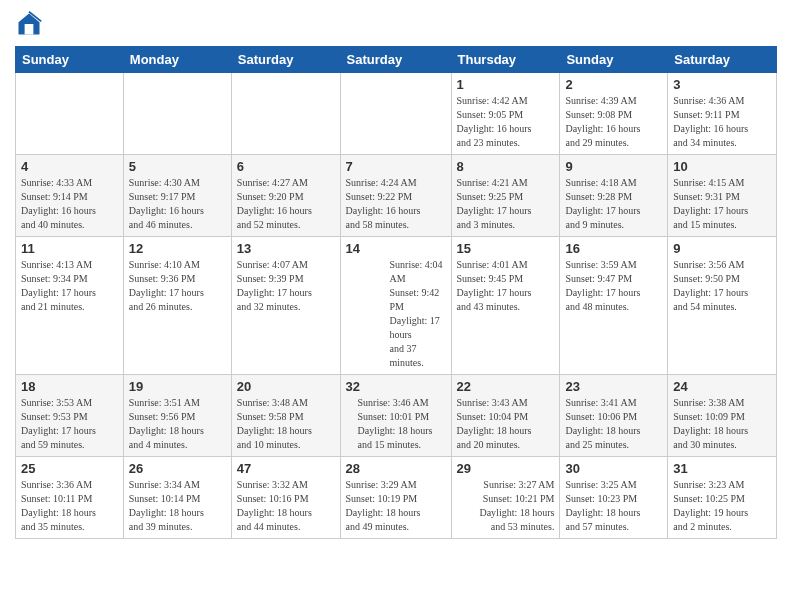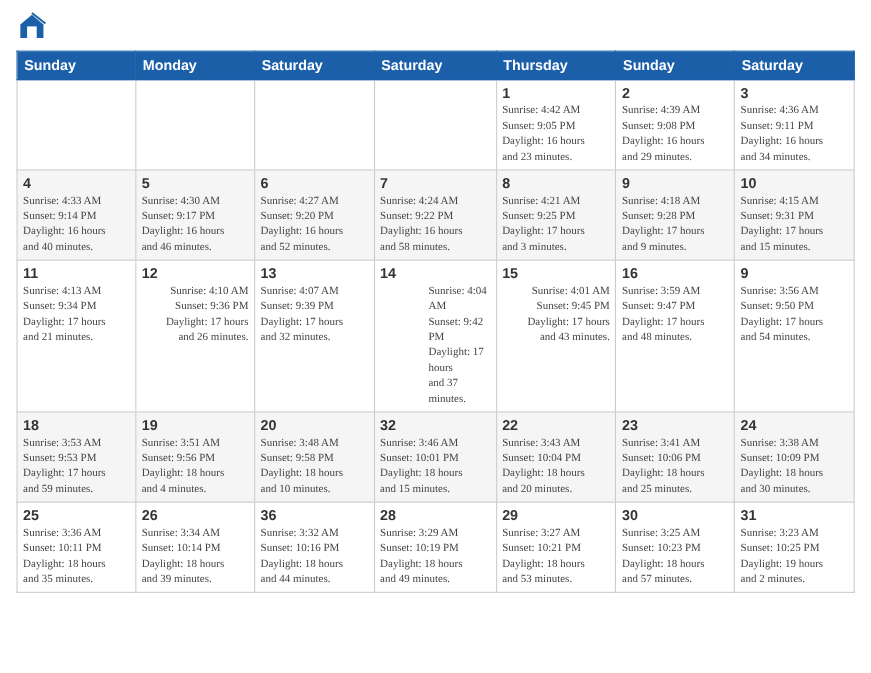--- a/index.html
+++ b/index.html
@@ -207,42 +207,42 @@
         <tr>
           <td>
             <span class="day-num">11</span>
             <div class="day-info" style="white-space: pre-line;">Sunrise: 4:13 AM
 Sunset: 9:34 PM
 Daylight: 17 hours
 and 21 minutes.</div>
           </td>
           <td>
             <span class="day-num">12</span>
-            <div class="day-info" style="white-space: pre-line; text-align: right;">Sunrise: 4:10 AM
+            <div class="day-info" style="white-space: pre-line;">Sunrise: 4:10 AM
 Sunset: 9:36 PM
 Daylight: 17 hours
 and 26 minutes.</div>
           </td>
           <td>
             <span class="day-num">13</span>
             <div class="day-info" style="white-space: pre-line;">Sunrise: 4:07 AM
 Sunset: 9:39 PM
 Daylight: 17 hours
 and 32 minutes.</div>
           </td>
           <td>
             <span class="day-num">14</span>
             <div class="day-info" style="white-space: pre-line; margin-left: 44px;">Sunrise: 4:04 AM
 Sunset: 9:42 PM
 Daylight: 17 hours
 and 37 minutes.</div>
           </td>
           <td>
             <span class="day-num">15</span>
-            <div class="day-info" style="white-space: pre-line; text-align: right;">Sunrise: 4:01 AM
+            <div class="day-info" style="white-space: pre-line;">Sunrise: 4:01 AM
 Sunset: 9:45 PM
 Daylight: 17 hours
 and 43 minutes.</div>
           </td>
           <td>
             <span class="day-num">16</span>
             <div class="day-info" style="white-space: pre-line;">Sunrise: 3:59 AM
 Sunset: 9:47 PM
 Daylight: 17 hours
 and 48 minutes.</div>
@@ -272,21 +272,21 @@
           </td>
           <td>
             <span class="day-num">20</span>
             <div class="day-info" style="white-space: pre-line;">Sunrise: 3:48 AM
 Sunset: 9:58 PM
 Daylight: 18 hours
 and 10 minutes.</div>
           </td>
           <td>
             <span class="day-num">32</span>
-            <div class="day-info" style="white-space: pre-line;">Sunrise: 3:46 AM
+            <div class="day-info" style="white-space: pre-line; margin-left: 12px;">Sunrise: 3:46 AM
 Sunset: 10:01 PM
 Daylight: 18 hours
 and 15 minutes.</div>
           </td>
           <td>
             <span class="day-num">22</span>
             <div class="day-info" style="white-space: pre-line;">Sunrise: 3:43 AM
 Sunset: 10:04 PM
 Daylight: 18 hours
 and 20 minutes.</div>
@@ -315,36 +315,36 @@
 and 35 minutes.</div>
           </td>
           <td>
             <span class="day-num">26</span>
             <div class="day-info" style="white-space: pre-line;">Sunrise: 3:34 AM
 Sunset: 10:14 PM
 Daylight: 18 hours
 and 39 minutes.</div>
           </td>
           <td>
-            <span class="day-num">36</span>
+            <span class="day-num">47</span>
             <div class="day-info" style="white-space: pre-line;">Sunrise: 3:32 AM
 Sunset: 10:16 PM
 Daylight: 18 hours
 and 44 minutes.</div>
           </td>
           <td>
             <span class="day-num">28</span>
             <div class="day-info" style="white-space: pre-line;">Sunrise: 3:29 AM
 Sunset: 10:19 PM
 Daylight: 18 hours
 and 49 minutes.</div>
           </td>
           <td>
             <span class="day-num">29</span>
-            <div class="day-info" style="white-space: pre-line;">Sunrise: 3:27 AM
+            <div class="day-info" style="white-space: pre-line; text-align: right;">Sunrise: 3:27 AM
 Sunset: 10:21 PM
 Daylight: 18 hours
 and 53 minutes.</div>
           </td>
           <td>
             <span class="day-num">30</span>
             <div class="day-info" style="white-space: pre-line;">Sunrise: 3:25 AM
 Sunset: 10:23 PM
 Daylight: 18 hours
 and 57 minutes.</div>

